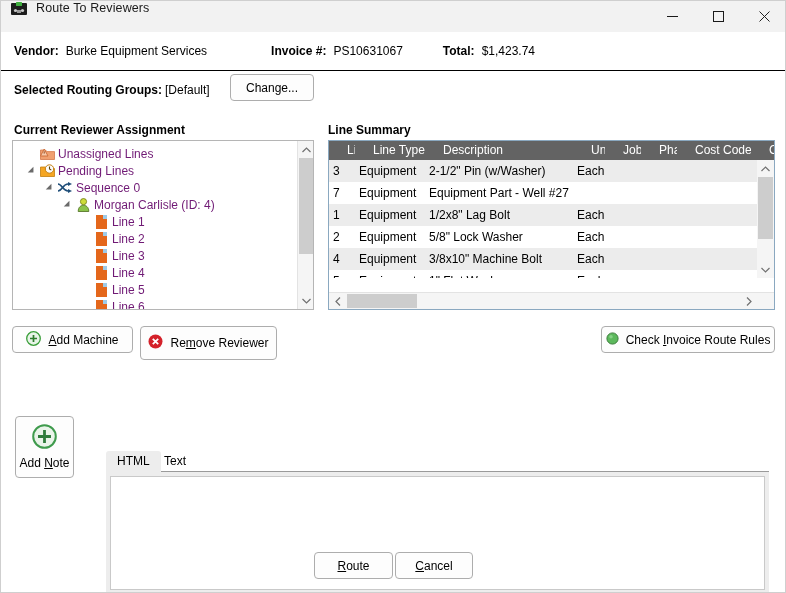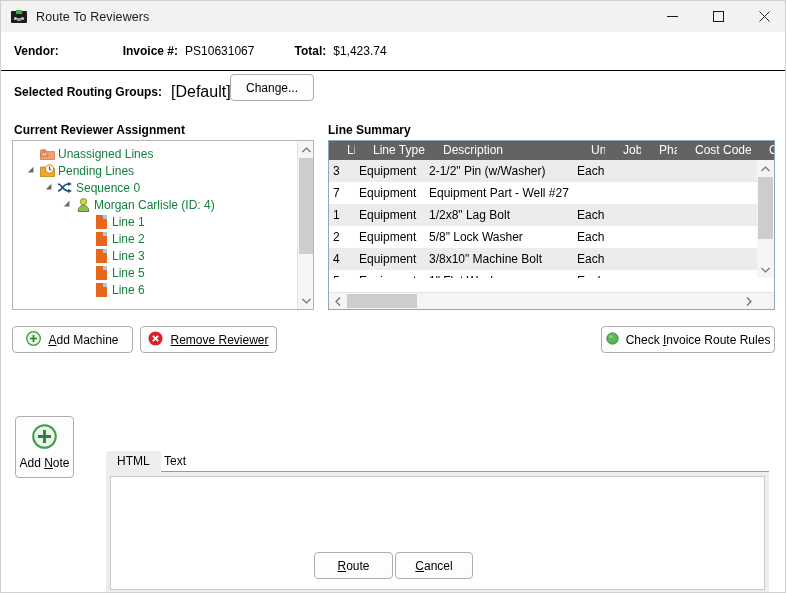--- a/index.html
+++ b/index.html
@@ -20,21 +20,21 @@
     background: #ffffff;
     border: 1px solid #cfcfcf;
     overflow: hidden;
   }
 
   
   .titlebar {
     position: absolute; left: 0; top: 0;
     width: 786px; height: 31px;
     background: #f2f2f2;
-    display: flex; align-items: center;
+    display: flex; 
   }
   .titlebar-icon {
     width: 16px; height: 16px;
     margin-left: 10px; margin-right: 9px;
     position: relative;
     flex: 0 0 auto;
   }
   .titlebar-title {
     font-size: 12.5px;
     color: #1a1a1a;
@@ -65,21 +65,21 @@
   .f-total   { margin-left: 40px; }
 
   
   .body { position: absolute; left: 0; top: 70px; width: 786px; height: 523px; background: #fff; }
 
   .routing-row {
     position: absolute; left: 13px; top: 12px;
     display: flex; align-items: center;
   }
   .routing-label { font-weight: bold; font-size: 12px; }
-  .routing-value { font-size: 16px; margin-left: 9px; }
+  .routing-value { font-size: 12px; margin-left: 3px; }
 
   .btn {
     background: #fdfdfd;
     border: 1px solid #adadad;
     border-radius: 4px;
     font-family: "Liberation Sans", sans-serif;
     font-size: 12px;
     color: #000;
     display: inline-flex;
     align-items: center;
@@ -115,21 +115,21 @@
   }
   .tree-inner {
     position: absolute; left: 0; top: 0;
     width: 285px; height: 100%;
     padding-top: 4px;
     overflow: hidden;
   }
   .tnode {
     height: 17px;
     display: flex; align-items: center;
-    font-size: 12px; color: #15803d;
+    font-size: 12px; color: #701a75;
     white-space: nowrap;
   }
   .tnode .twist {
     width: 13px; flex: 0 0 13px;
     display: flex; align-items: center; justify-content: center;
   }
   .tnode .tico {
     width: 18px; flex: 0 0 18px;
     display: flex; align-items: center; justify-content: center;
   }
@@ -241,21 +241,21 @@
   .hsb-left { left: 0; }
   .hsb-right { right: 17px; }
   .hsb-thumb {
     position: absolute; top: 1px; left: 18px;
     width: 70px; height: 14px;
     background: #cdcdcd;
   }
 
   
   .btn-add-rev    { position: absolute; left: 11px;  top: 255px; width: 121px; height: 27px; }
-  .btn-remove-rev { position: absolute; left: 139px; top: 255px; width: 137px; height: 27px; text-decoration: underline; }
+  .btn-remove-rev { position: absolute; left: 139px; top: 255px; width: 137px; height: 34px; }
   .btn-check-rules{ position: absolute; left: 600px; top: 255px; width: 174px; height: 27px; }
 
   .ico-plus-green, .ico-x-red, .ico-dot-green {
     flex: 0 0 auto; margin-right: 7px; display: inline-block;
   }
 
   
   .btn-add-note {
     position: absolute; left: 14px; top: 345px;
     width: 59px; height: 62px;
@@ -332,20 +332,21 @@
         <svg width="11" height="11" viewBox="0 0 11 11">
             <path d="M0.5 0.5 L10.5 10.5 M10.5 0.5 L0.5 10.5" stroke="currentColor" stroke-width="1"></path>
           </svg>
       </div>
     </div>
   </div>
 
   <div class="inforow">
     <div class="field f-vendor">
       <span class="lbl">Vendor:</span>
+      <span class="val">Burke Equipment Services</span>
     </div>
     <div class="field f-invoice">
       <span class="lbl">Invoice #:</span>
       <span class="val">PS10631067</span>
     </div>
     <div class="field f-total">
       <span class="lbl">Total:</span>
       <span class="val">$1,423.74</span>
     </div>
   </div>
@@ -428,20 +429,27 @@
               <span class="docicon"></span>
             </span>
             <span class="tlabel">Line 2</span>
           </div>
           <div class="tnode lvl4">
             <span class="twist"></span>
             <span class="tico">
               <span class="docicon"></span>
             </span>
             <span class="tlabel">Line 3</span>
+          </div>
+          <div class="tnode lvl4">
+            <span class="twist"></span>
+            <span class="tico">
+              <span class="docicon"></span>
+            </span>
+            <span class="tlabel">Line 4</span>
           </div>
           <div class="tnode lvl4">
             <span class="twist"></span>
             <span class="tico">
               <span class="docicon"></span>
             </span>
             <span class="tlabel">Line 5</span>
           </div>
           <div class="tnode lvl4">
             <span class="twist"></span>

